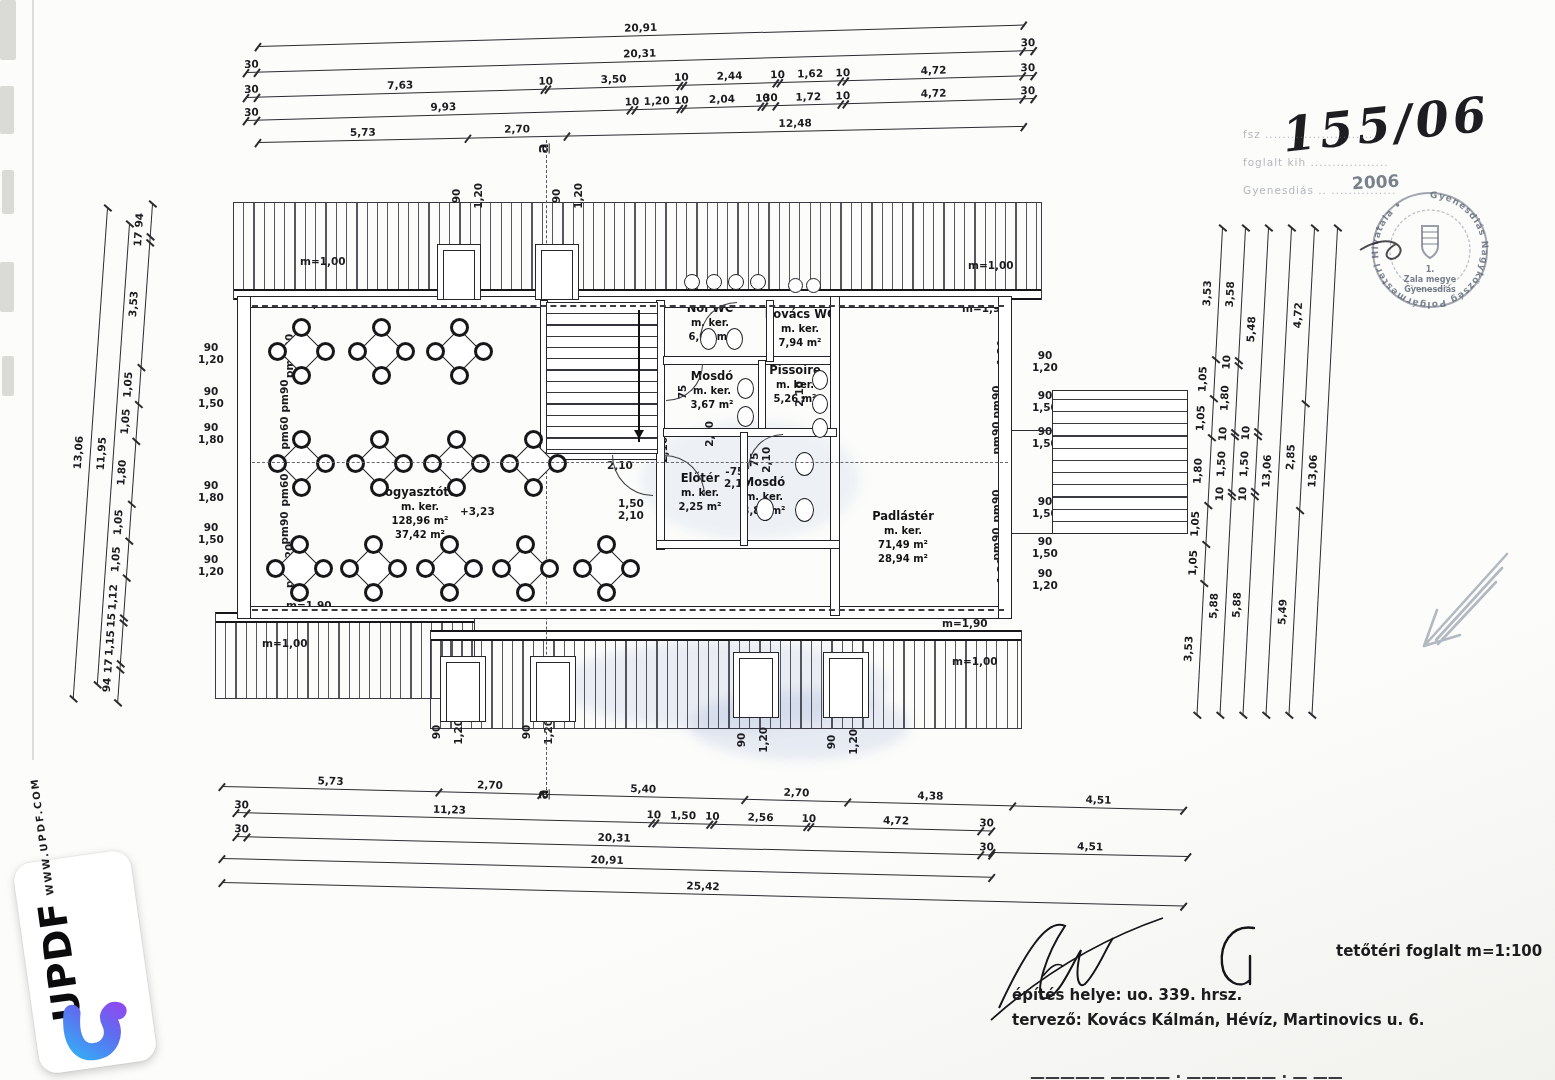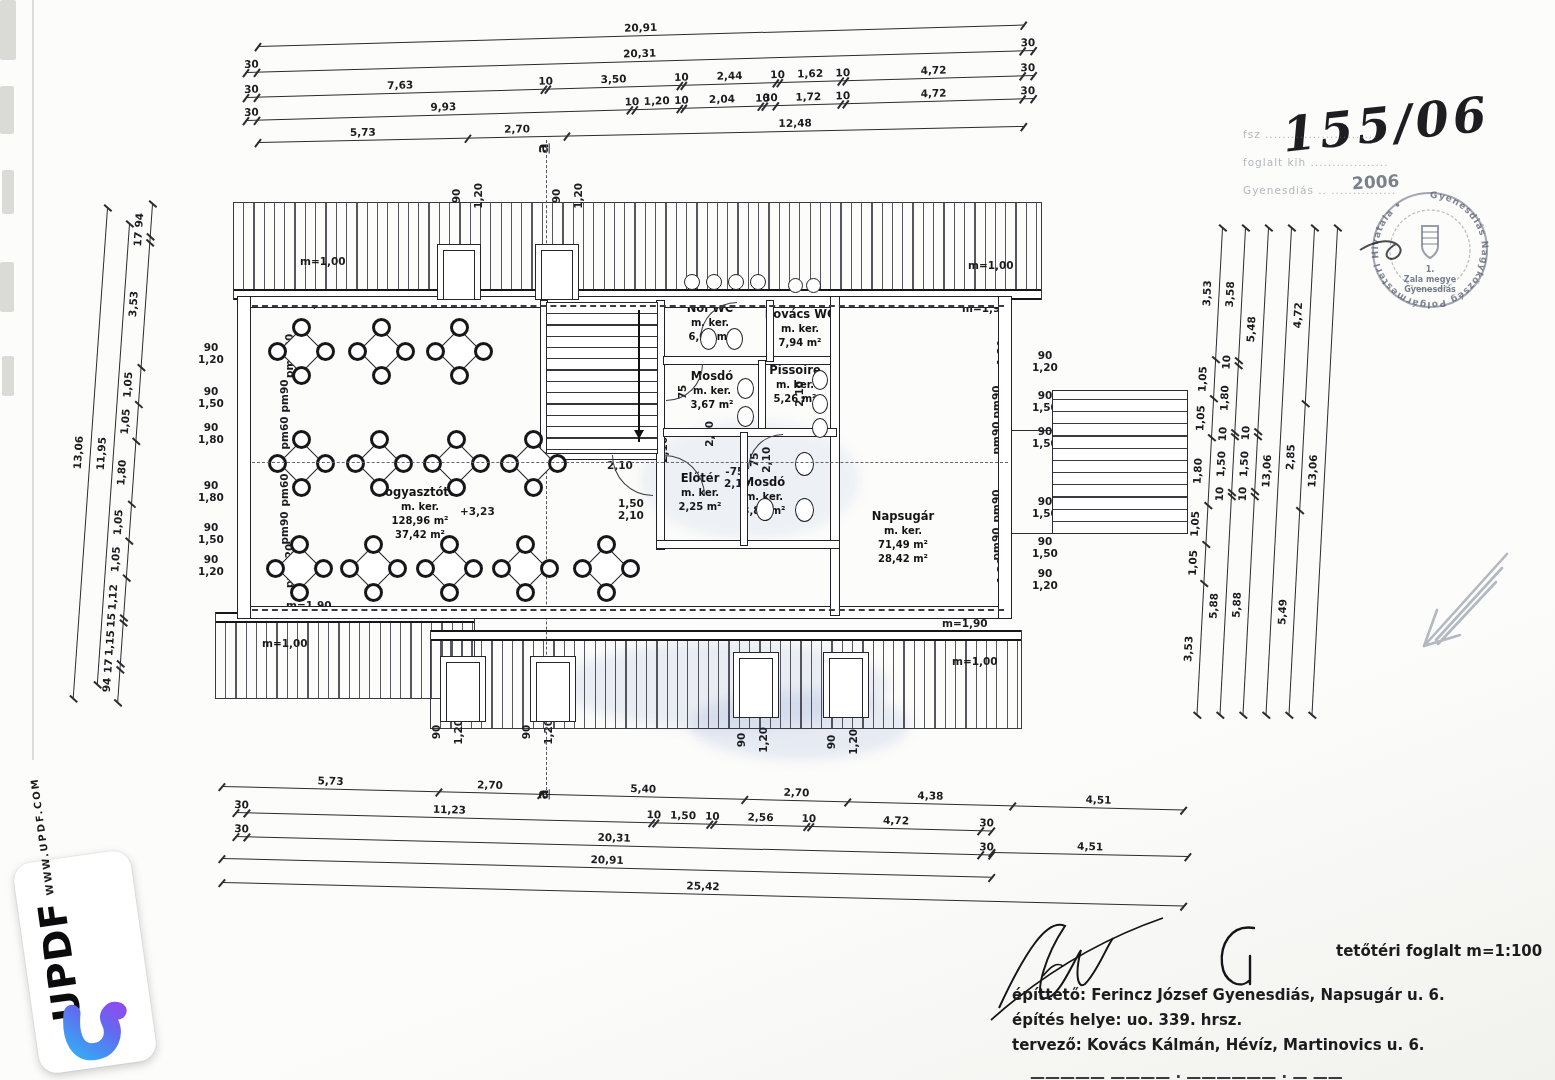--- a/index.html
+++ b/index.html
@@ -175,21 +175,20 @@
     <path d="M14,98 C40,42 62,8 80,16 C60,46 50,82 58,88 C72,92 86,56 96,40 C90,62 92,80 100,74 C112,62 120,40 128,28" fill="none" stroke="#15151a" stroke-width="2"></path>
     <path d="M6,110 C60,62 120,28 178,8" fill="none" stroke="#15151a" stroke-width="1.8"></path>
     <path d="M58,66 C66,56 72,52 78,56" fill="none" stroke="#15151a" stroke-width="1.6"></path>
   </svg>
   <svg style="position:absolute;left:1208px;top:918px" width="72" height="82" viewBox="0 0 72 82">
     <path d="M46,10 C22,6 12,28 14,46 C16,64 32,72 42,62 M42,38 l0,28" fill="none" stroke="#15151a" stroke-width="2.4" stroke-linecap="round"></path>
   </svg>
 
   <div class="drawing-title">tetőtéri foglalt m=1:100</div>
   <div class="tb">
-    <div>építtető: Ferincz József Gyenesdiás, Napsugár u. 6.</div>
     <div>építés helye: uo. 339. hrsz.</div>
     <div>tervező: Kovács Kálmán, Hévíz, Martinovics u. 6.</div>
   </div>
   <div class="cut">—————  ————  · ——————  ·  — ——</div>
 
   <div class="wm">
     <div class="wm-inner">
       <span class="wm-brand">UPDF</span>
       <span class="wm-url">WWW.UPDF.COM</span>
     </div>
@@ -730,24 +729,24 @@
       <span>Előtér</span>
       <span>m. ker.</span>
       <span>2,25 m²</span>
     </div>
     <div class="room" style="left: 764px; top: 474px;">
       <span>Mosdó</span>
       <span>m. ker.</span>
       <span>3,84 m²</span>
     </div>
     <div class="room" style="left: 903px; top: 508px;">
-      <span>Napsugár</span>
+      <span>Padlástér</span>
       <span>m. ker.</span>
       <span>71,49 m²</span>
-      <span>28,42 m²</span>
+      <span>28,94 m²</span>
     </div>
     <div class="tgroup" style="left: 300px; top: 350px;">
       <div class="tsq"></div>
       <div class="chair" style="left: -8px; top: -32px;"></div>
       <div class="chair" style="left: 16px; top: -8px;"></div>
       <div class="chair" style="left: -8px; top: 16px;"></div>
       <div class="chair" style="left: -32px; top: -8px;"></div>
     </div>
     <div class="tgroup" style="left: 380px; top: 350px;">
       <div class="tsq"></div>

